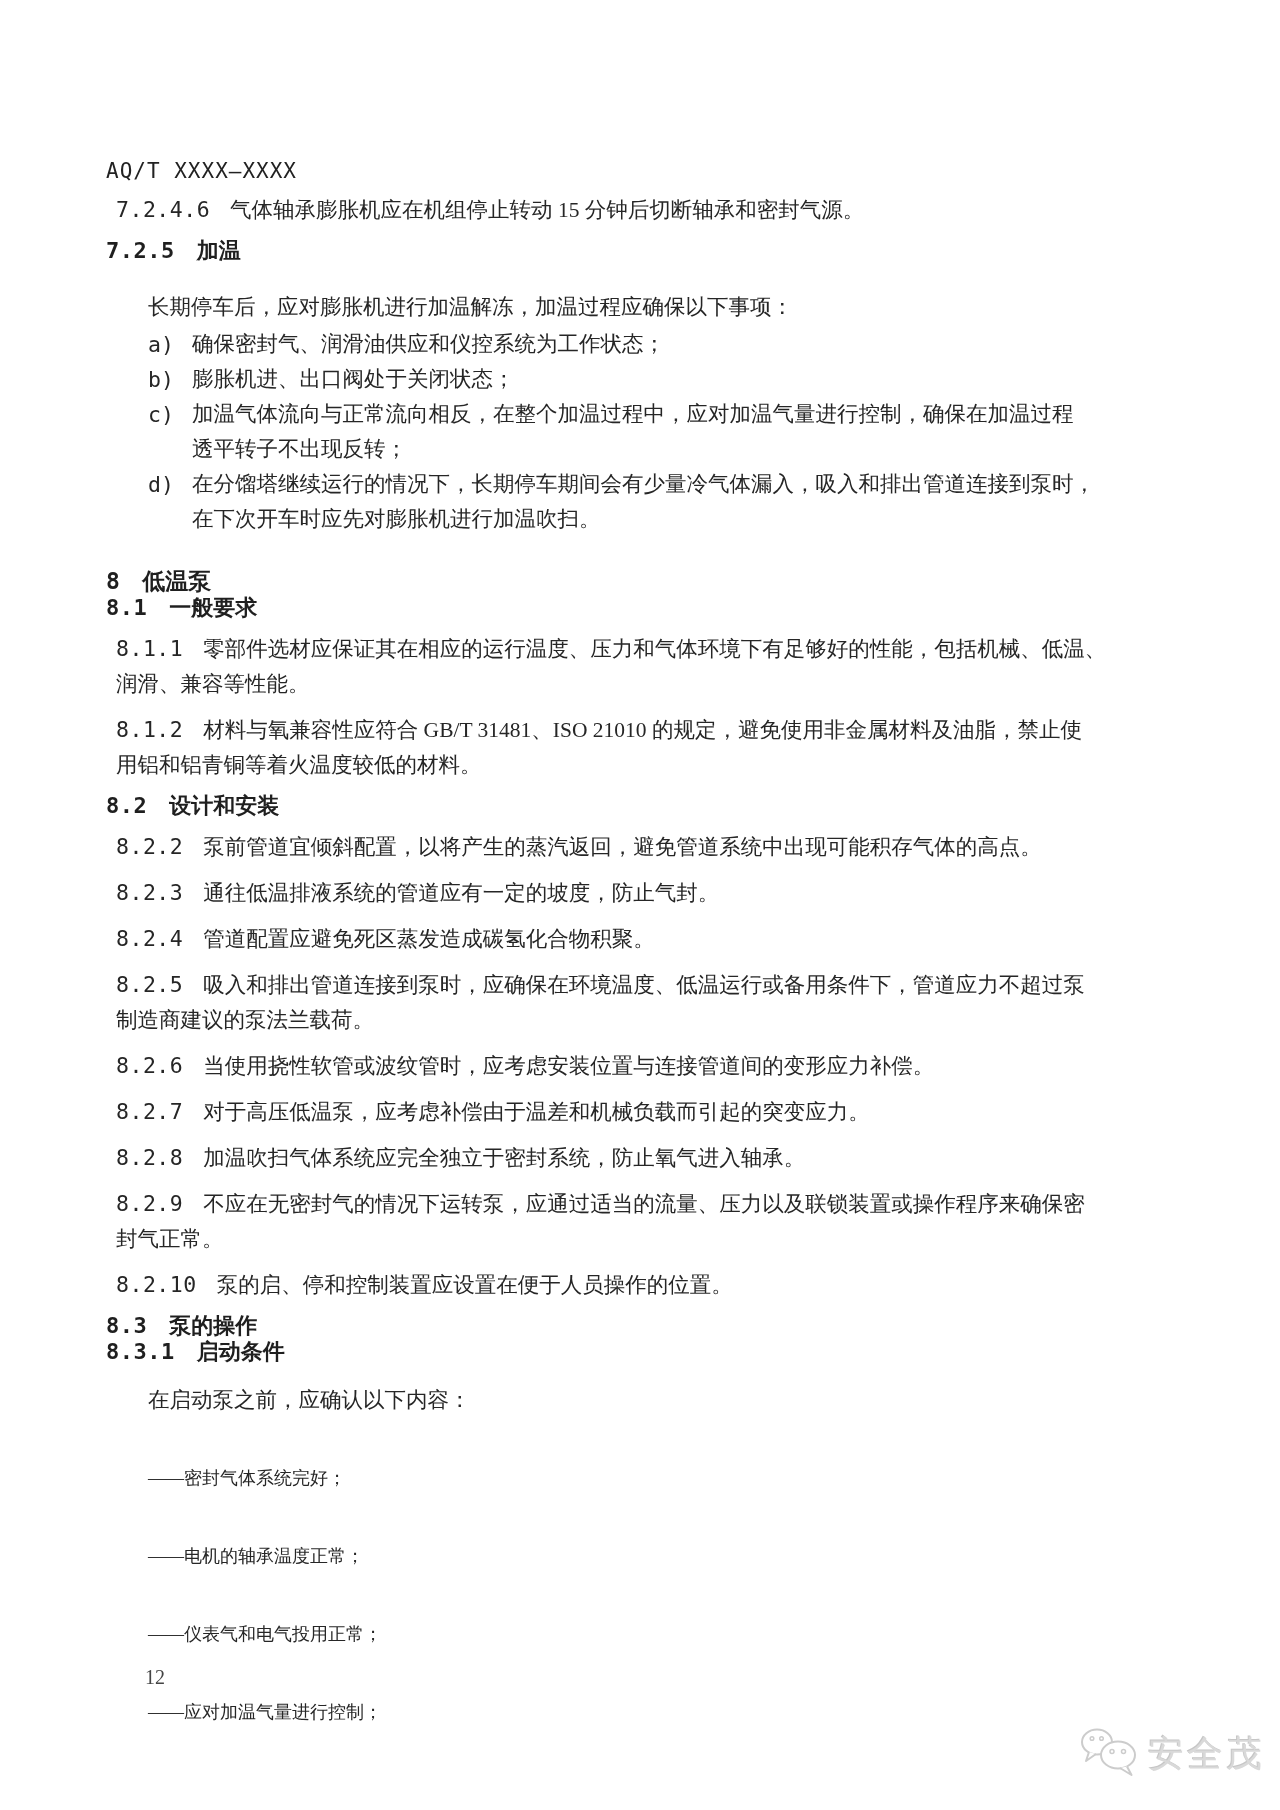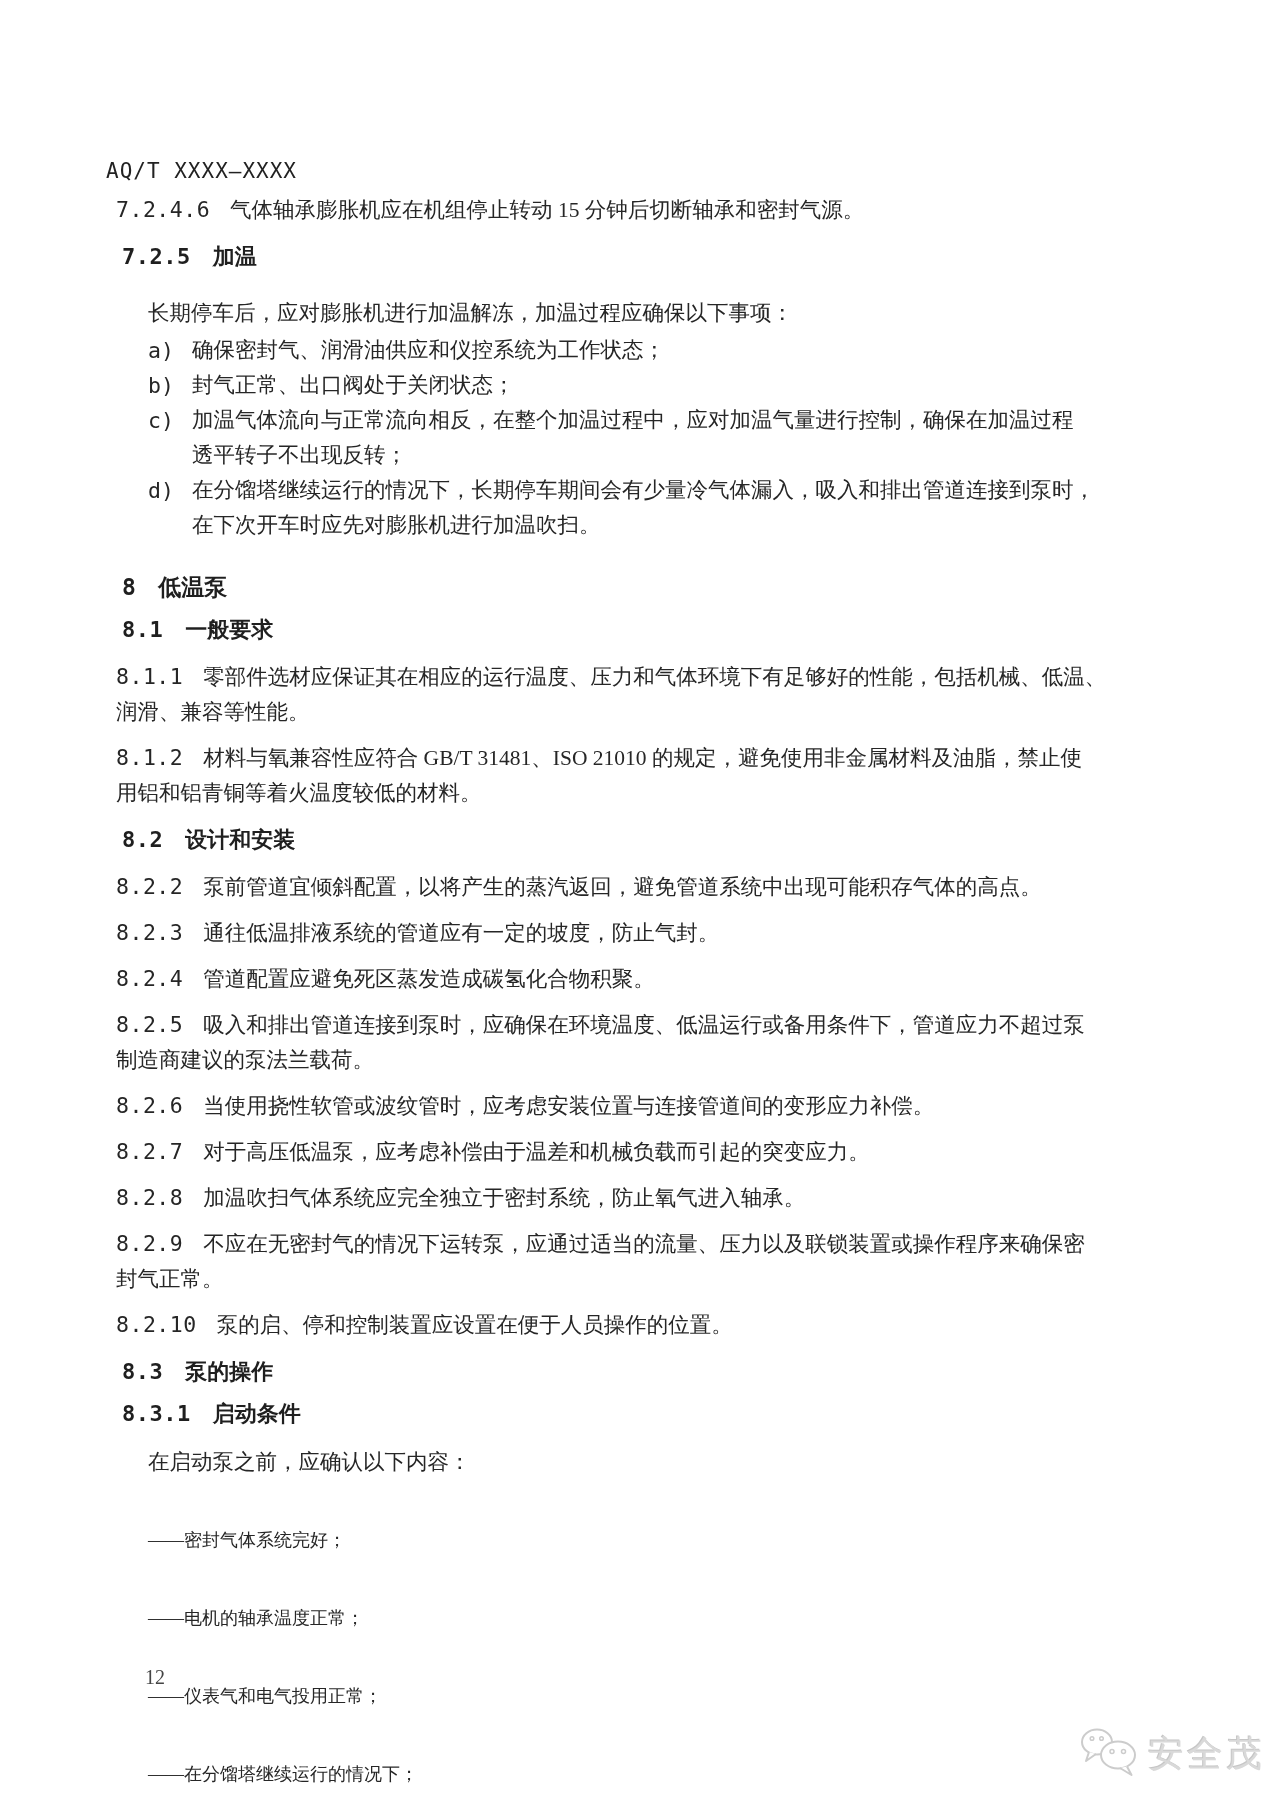--- a/index.html
+++ b/index.html
@@ -33,21 +33,21 @@
     font-size: 21.5px;
     line-height: 35px;
     margin: 10px;
     text-align: justify;
   }
   p.clause .txt { white-space: pre-line; }
   .m-7246 { margin-top: 30px; }
   h3.sub-heading, h2.chapter-heading, h3.clause-heading {
     font-family: "Liberation Sans", sans-serif;
     font-weight: 700;
-    margin: 16px;
+    margin: 0;
     color: #1f1f1f;
   }
   h3.sub-heading { font-size: 22px; line-height: 26px; }
   h2.chapter-heading { font-size: 23px; line-height: 28px; margin-top: 30px; }
   .h-725 { margin-top: 20px; }
   .h-81 { margin-top: 30px; }
   .h-82 { margin-top: 20px; }
   .h-83 { margin-top: 18px; }
   .h-831 { margin-top: 24px; }
   h2 .num, h3 .num { font-family: "DejaVu Sans Mono", monospace; font-weight: 600; margin-right: 22px; }
@@ -113,21 +113,21 @@
     <div class="doc-header">AQ/T XXXX—XXXX</div>
 
     <p class="clause m-7246"><span class="num">7.2.4.6</span><span class="txt">气体轴承膨胀机应在机组停止转动 15 分钟后切断轴承和密封气源。</span></p>
 
     <h3 class="sub-heading h-725"><span class="num">7.2.5</span><span>加温</span></h3>
 
     <p class="intro-para i-725">长期停车后，应对膨胀机进行加温解冻，加温过程应确保以下事项：</p>
 
     <div class="hang-list">
       <div class="hang-item"><span class="label">a)</span><span class="txt">确保密封气、润滑油供应和仪控系统为工作状态；</span></div>
-      <div class="hang-item"><span class="label">b)</span><span class="txt">封气正常、出口阀处于关闭状态；</span></div>
+      <div class="hang-item"><span class="label">b)</span><span class="txt">膨胀机进、出口阀处于关闭状态；</span></div>
       <div class="hang-item"><span class="label">c)</span><span class="txt">加温气体流向与正常流向相反，在整个加温过程中，应对加温气量进行控制，确保在加温过程
 透平转子不出现反转；</span></div>
       <div class="hang-item"><span class="label">d)</span><span class="txt">在分馏塔继续运行的情况下，长期停车期间会有少量冷气体漏入，吸入和排出管道连接到泵时，
 在下次开车时应先对膨胀机进行加温吹扫。</span></div>
     </div>
 
     <h2 class="chapter-heading"><span class="num">8</span><span>低温泵</span></h2>
 
     <h3 class="sub-heading h-81"><span class="num">8.1</span><span>一般要求</span></h3>
 
@@ -154,21 +154,21 @@
     <h3 class="sub-heading h-83"><span class="num">8.3</span><span>泵的操作</span></h3>
 
     <h3 class="sub-heading h-831"><span class="num">8.3.1</span><span>启动条件</span></h3>
 
     <p class="intro-para i-831">在启动泵之前，应确认以下内容：</p>
 
     <div>
       <div class="dash-item">——密封气体系统完好；</div>
       <div class="dash-item">——电机的轴承温度正常；</div>
       <div class="dash-item">——仪表气和电气投用正常；</div>
-      <div class="dash-item">——在分馏塔继续运行的情况下；</div>
+      <div class="dash-item">——应对加温气量进行控制；</div>
     </div>
 
   </div>
 
   <div class="page-number">12</div>
 
   <div class="watermark">
     <span class="watermark-icon">
       <svg width="62" height="52" viewBox="0 0 62 52">
         <g>

